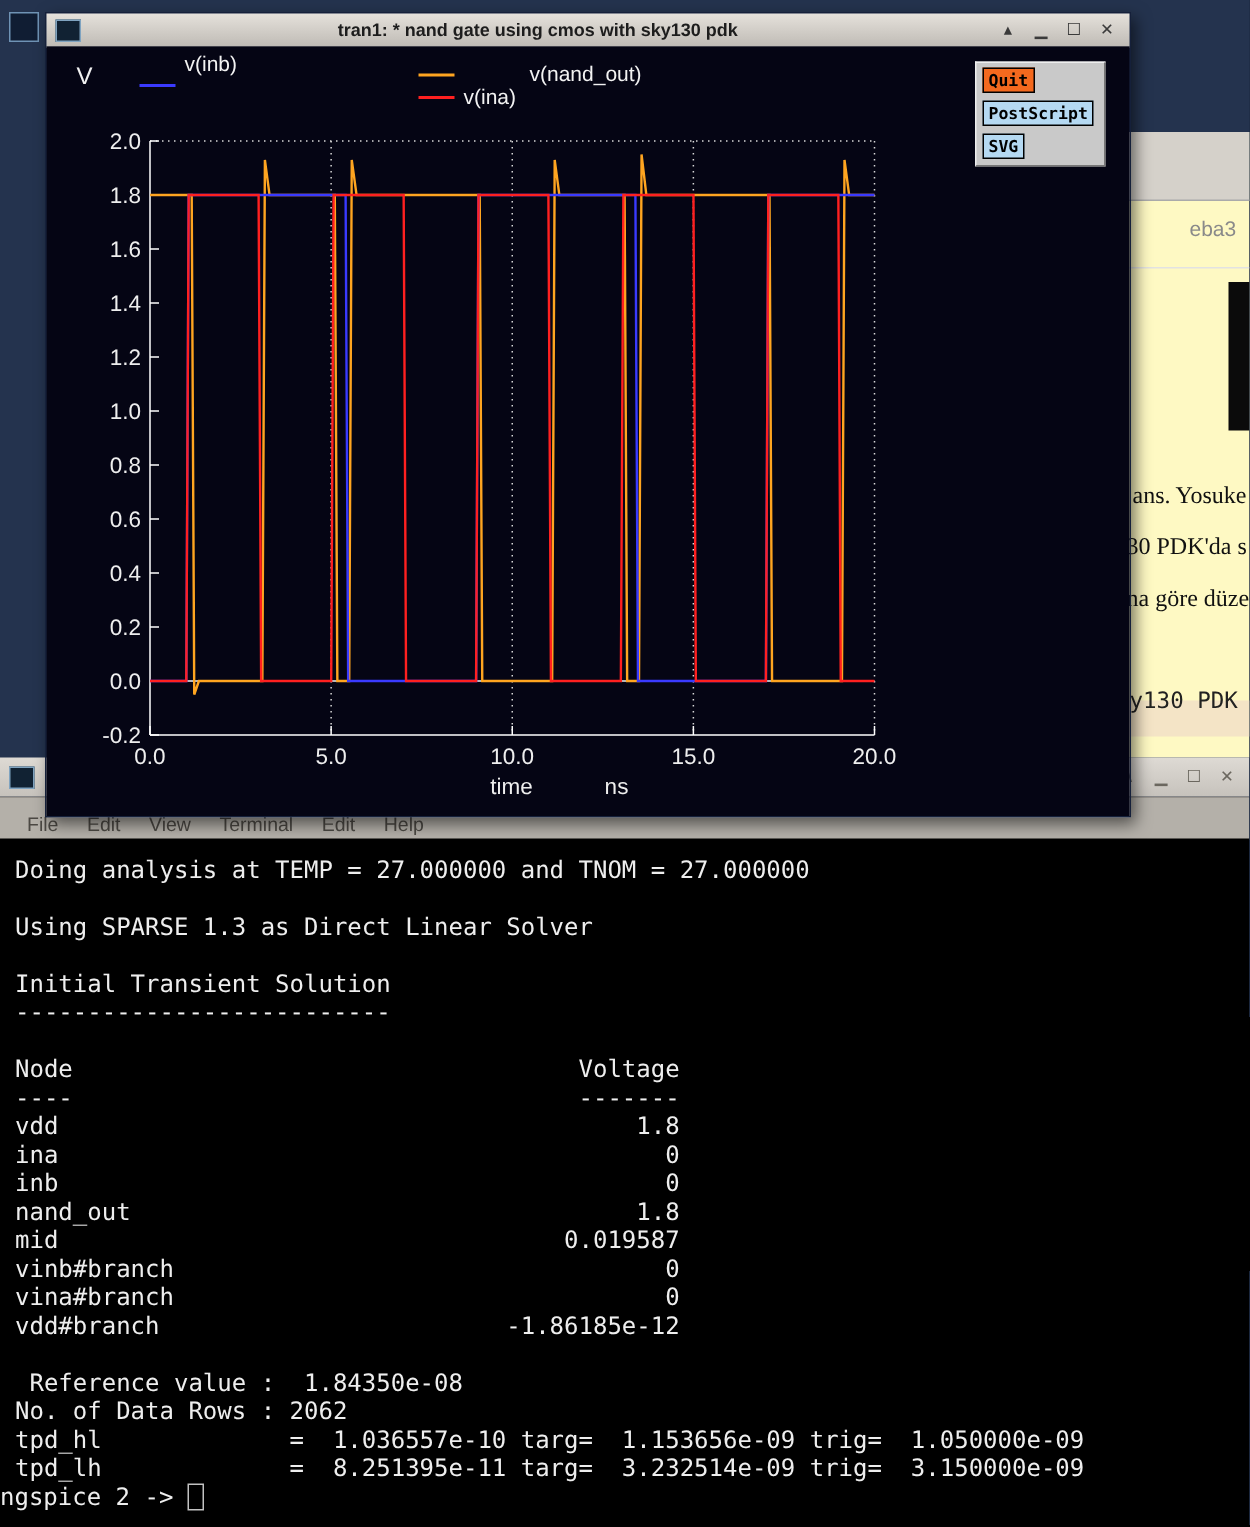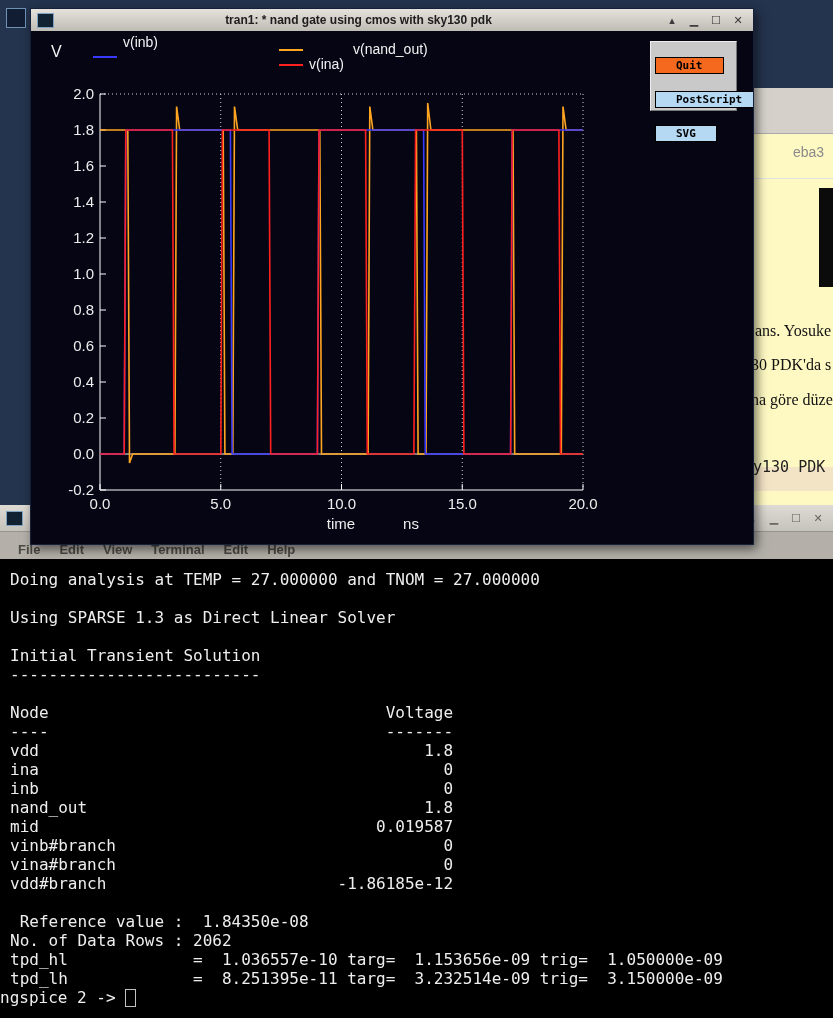--- a/index.html
+++ b/index.html
@@ -14,37 +14,37 @@
 
   
   #plot-window{left:30px;top:8px;width:722px;height:535px;border:1px solid #15203a;box-shadow:3px 4px 10px rgba(0,0,0,.55);z-index:3;}
   #plot-window .titlebar{height:22px;}
   #plot-body{position:absolute;top:22px;left:0;width:722px;height:513px;background:#050514;overflow:hidden;}
   #plot-svg{position:absolute;top:0;left:0;}
   .legend-text{position:absolute;color:#f2f2f2;font-size:14px;white-space:nowrap;}
   .axis-letter{position:absolute;color:#f2f2f2;font-size:16px;}
   .swatch{position:absolute;width:24px;height:2px;}
   #btn-panel{position:absolute;left:619px;top:10px;width:87px;height:70px;background:#c9c9c9;border:1px solid #eee;border-right-color:#777;border-bottom-color:#777;display:flex;flex-direction:column;gap:5px;padding:3px 0 0 4px;box-sizing:border-box;}
-  .plot-btn{font-family:"DejaVu Sans Mono",monospace;font-size:11px;font-weight:bold;color:#000;border:1px solid #000;padding:1px 20px;align-self:flex-start;cursor:pointer;line-height:13px;margin-top:12px;}
+  .plot-btn{font-family:"DejaVu Sans Mono",monospace;font-size:11px;font-weight:bold;color:#000;border:1px solid #000;padding:1px 3px;align-self:flex-start;cursor:pointer;line-height:13px;}
 
   
   #browser-window{left:744px;top:88px;width:89px;height:417px;background:#fef9c3;border-left:1px solid #9a968f;z-index:1;}
   #browser-toolbar{position:absolute;top:0;left:0;right:0;height:45px;background:#d5d1ca;border-bottom:1px solid #aaa;}
   #browser-tab-text{position:absolute;left:48px;top:56px;color:#8a8a8a;font-size:14px;}
   #browser-divider{position:absolute;left:0;right:0;top:90px;height:1px;background:#e2e2e2;}
   #browser-image{position:absolute;left:74px;top:100px;width:15px;height:99px;background:#0b0b0b;}
   .browser-line{position:absolute;left:6px;color:#111;font-size:16px;font-family:"Liberation Serif",serif;white-space:nowrap;}
   #browser-code-row{position:absolute;left:0;right:0;top:379px;height:24px;background:#f4e4c6;}
   #browser-code-text{position:absolute;left:8px;top:370px;font-family:"DejaVu Sans Mono",monospace;font-size:15px;color:#222;white-space:nowrap;}
 
   
   #terminal-window{left:0;top:505px;width:833px;height:513px;z-index:2;}
   #terminal-titlebar{height:26px;background:linear-gradient(#dedad4,#c6c2bc);display:flex;align-items:center;border-bottom:1px solid #97938d;}
   #terminal-titlebar .tb-btn{color:#6b675f;}
-  #terminal-menubar{height:28px;background:#b4b0a9;display:flex;align-items:flex-end;gap:19px;padding:0 0 3px 18px;box-sizing:border-box;font-weight:bold;}
+  #terminal-menubar{height:28px;background:#b4b0a9;display:flex;align-items:flex-end;gap:19px;padding:0 0 3px 18px;box-sizing:border-box;}
   .menu-item{font-size:13px;color:#4c4944;}
   #terminal-screen{position:absolute;top:54px;left:0;width:833px;height:459px;background:#000;overflow:hidden;}
   #terminal-output{margin:0;padding:11px 16px 0 10px;font-family:"DejaVu Sans Mono",monospace;font-size:16px;line-height:19px;color:#eeeeee;white-space:pre;}
   #prompt-line{padding-left:0;font-family:"DejaVu Sans Mono",monospace;font-size:16px;line-height:19px;color:#eeeeee;white-space:pre;}
   #cursor{display:inline-block;width:9px;height:16px;border:1px solid #c2c2c2;vertical-align:text-bottom;}
 
   
   #bg-window-icon{position:absolute;left:6px;top:8px;width:18px;height:18px;background:#101d33;border:1px solid #6f93b5;z-index:0;}
 </style>
 </head>

